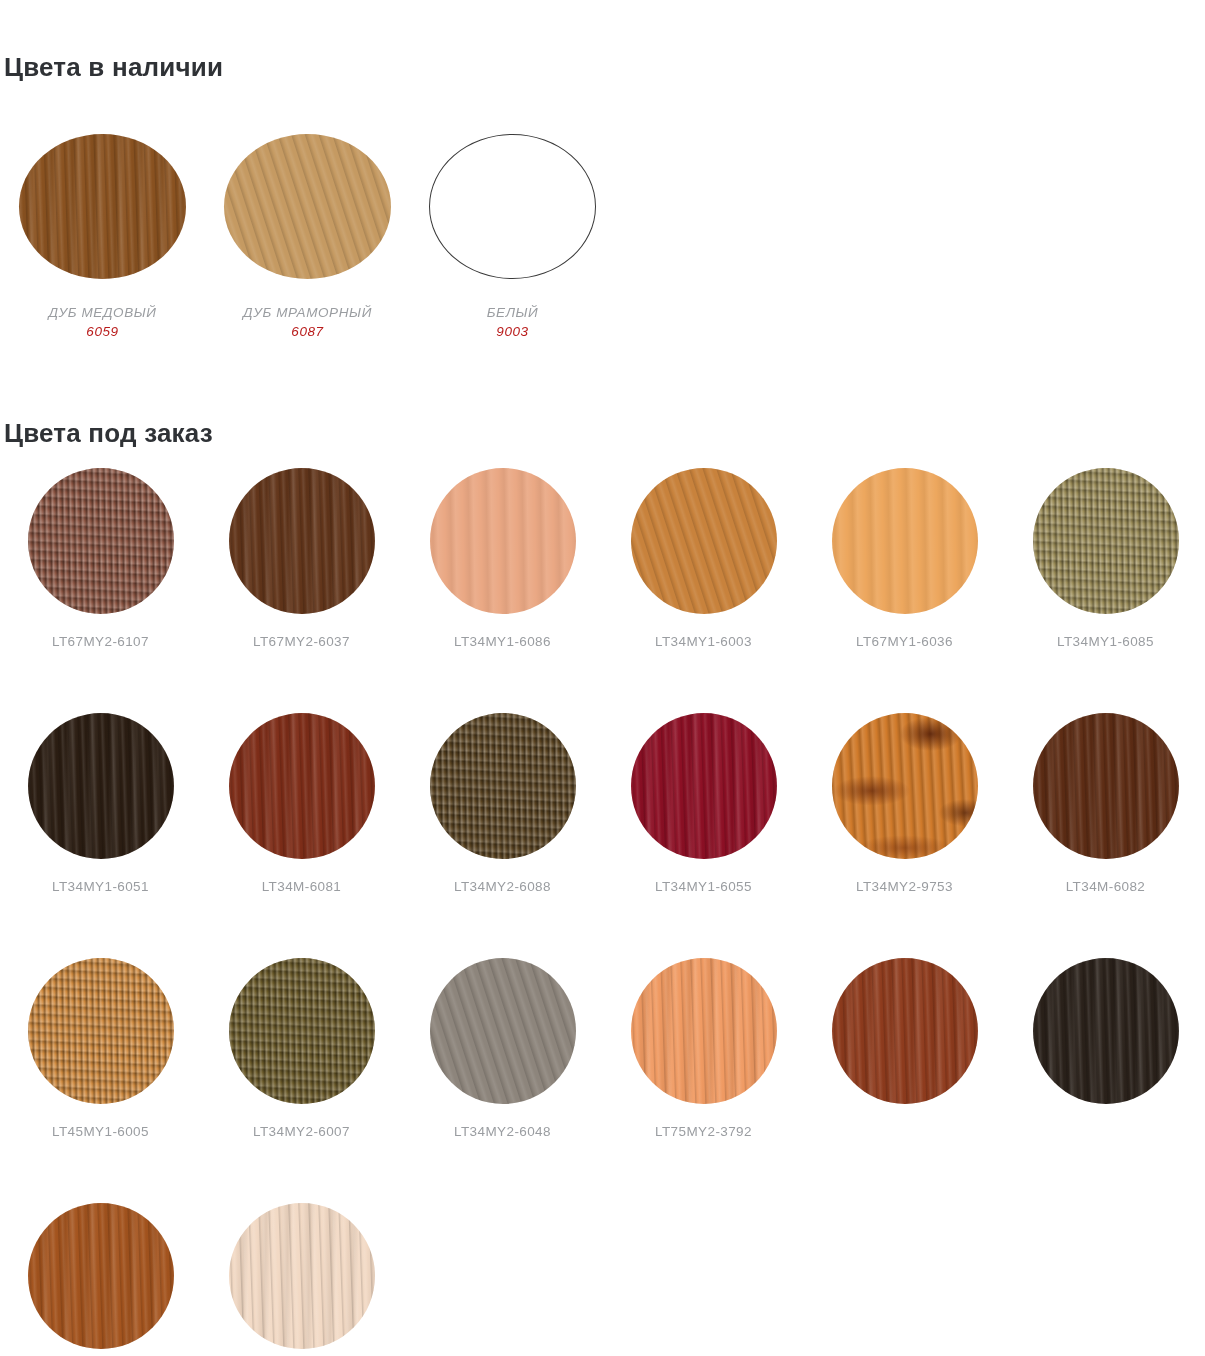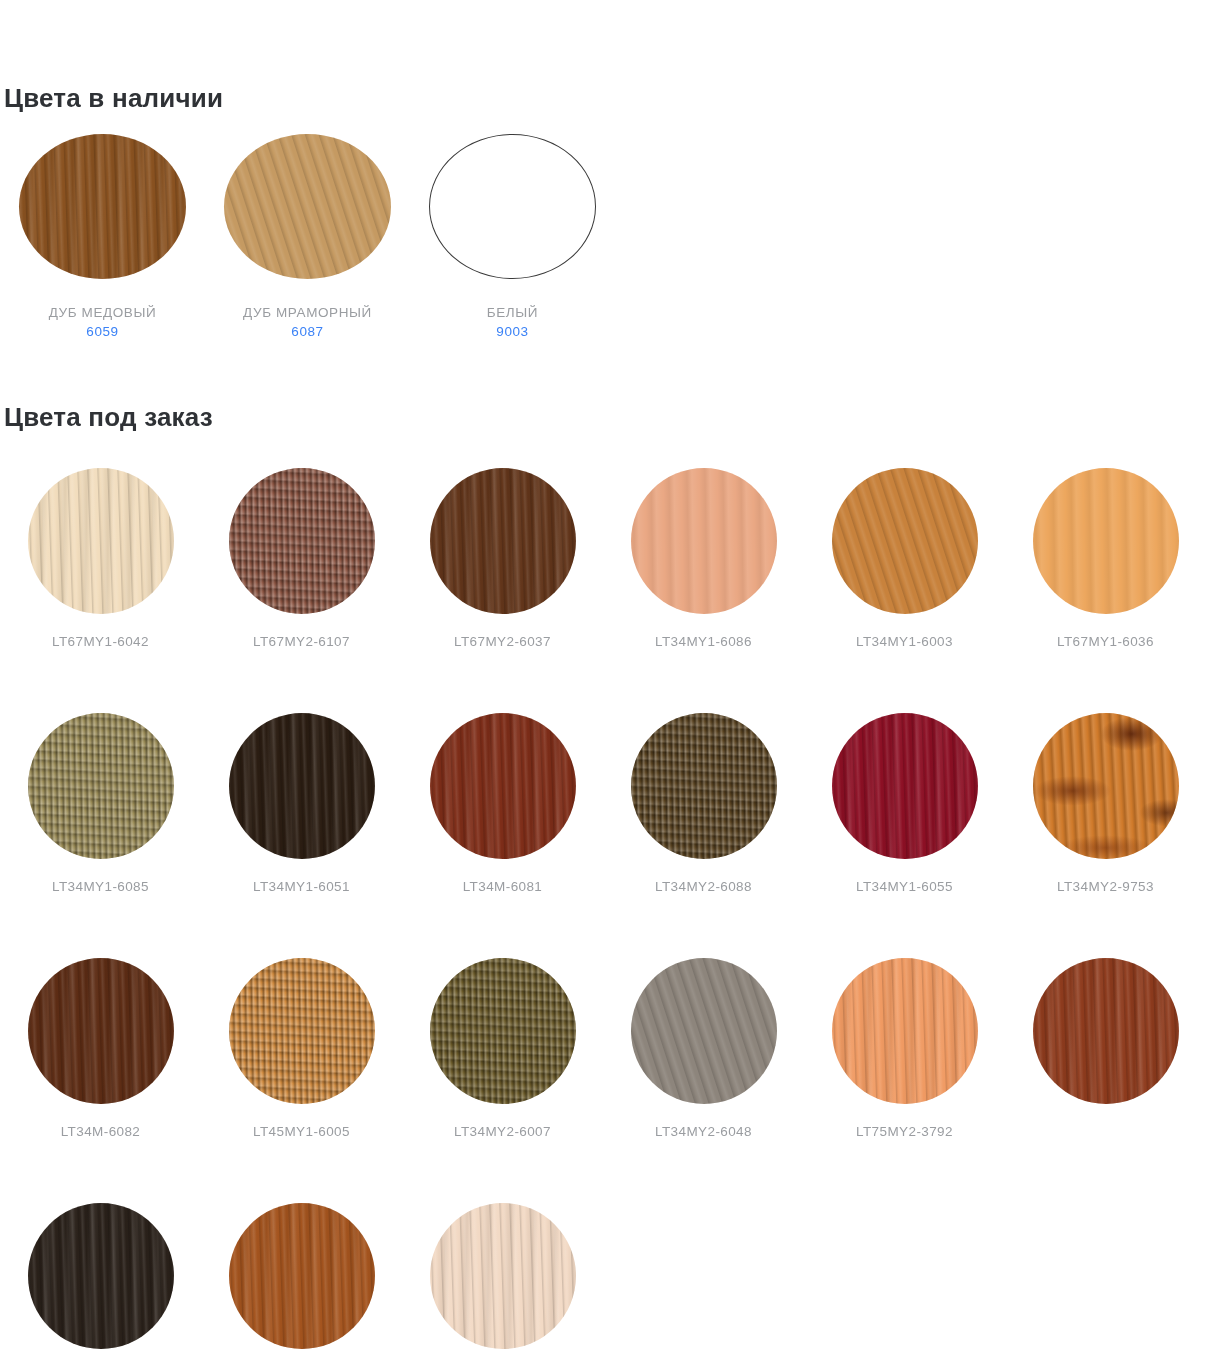--- a/index.html
+++ b/index.html
@@ -23,36 +23,37 @@
     padding: 0;
   }
 
   .section-title {
     font-size: 26px;
     font-weight: 700;
     color: #2f3236;
     letter-spacing: 0.2px;
     margin: 0;
   }
-  #title-stock { position: absolute; left: 4px; top: 52px; margin-top: 31px; }
-  #title-custom { position: absolute; left: 4px; top: 402px; }
+  #title-stock { position: absolute; left: 4px; top: 52px; }
+  #title-custom { position: absolute; left: 4px; top: 418px; }
 
   
   .stock-grid {
     position: absolute;
     left: 0px;
     top: 134px;
     width: 820px;
     display: grid;
     grid-template-columns: repeat(4, 205px);
   }
   .stock-cell {
     display: flex;
     flex-direction: column;
     align-items: center;
+    font-style: italic;
   }
   .stock-swatch {
     width: 167px;
     height: 145px;
     border-radius: 50%;
     background-color: #8a5a2b;
     position: relative;
     overflow: hidden;
   }
   .stock-swatch.outline {
@@ -64,21 +65,21 @@
     font-size: 13.5px;
     letter-spacing: 0.6px;
     color: #9a9da1;
     text-align: center;
     line-height: 1.42;
     text-transform: uppercase;
     white-space: nowrap;
   }
   .stock-code {
     font-size: 13.5px;
-    color: #3b82f6;
+    color: #b91c1c;
     letter-spacing: 0.6px;
     text-align: center;
     line-height: 1.42;
   }
 
   
   .custom-grid {
     position: absolute;
     left: 0px;
     top: 468px;
@@ -217,26 +218,20 @@
         </div>
         <div class="stock-label">БЕЛЫЙ</div>
         <div class="stock-code">9003</div>
       </div>
     </div>
 
   <h2 class="section-title" id="title-custom">Цвета под заказ</h2>
 
   <div class="custom-grid" id="custom-grid">
       <div class="custom-cell">
-        <div class="custom-swatch" style="background-color: rgb(242, 221, 189);">
-          <div class="grain horiz"></div>
-        </div>
-        <div class="custom-label">LT67MY1-6042</div>
-      </div>
-      <div class="custom-cell">
         <div class="custom-swatch" style="background-color: rgb(139, 83, 64);">
           <div class="grain speckle"></div>
         </div>
         <div class="custom-label">LT67MY2-6107</div>
       </div>
       <div class="custom-cell">
         <div class="custom-swatch" style="background-color: rgb(98, 53, 26);">
           <div class="grain horiz"></div>
         </div>
         <div class="custom-label">LT67MY2-6037</div>

